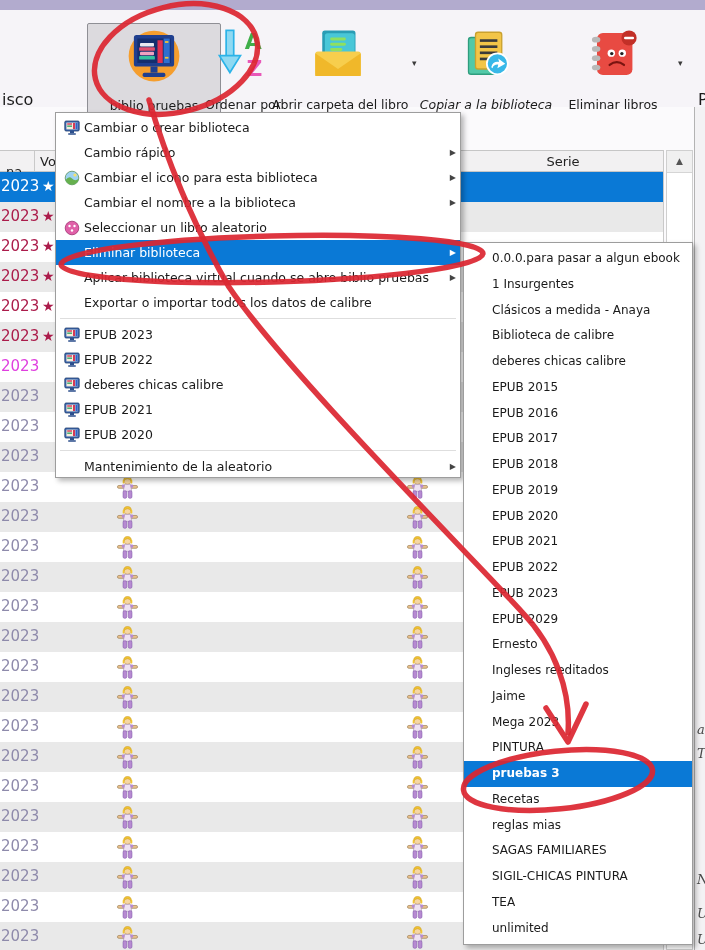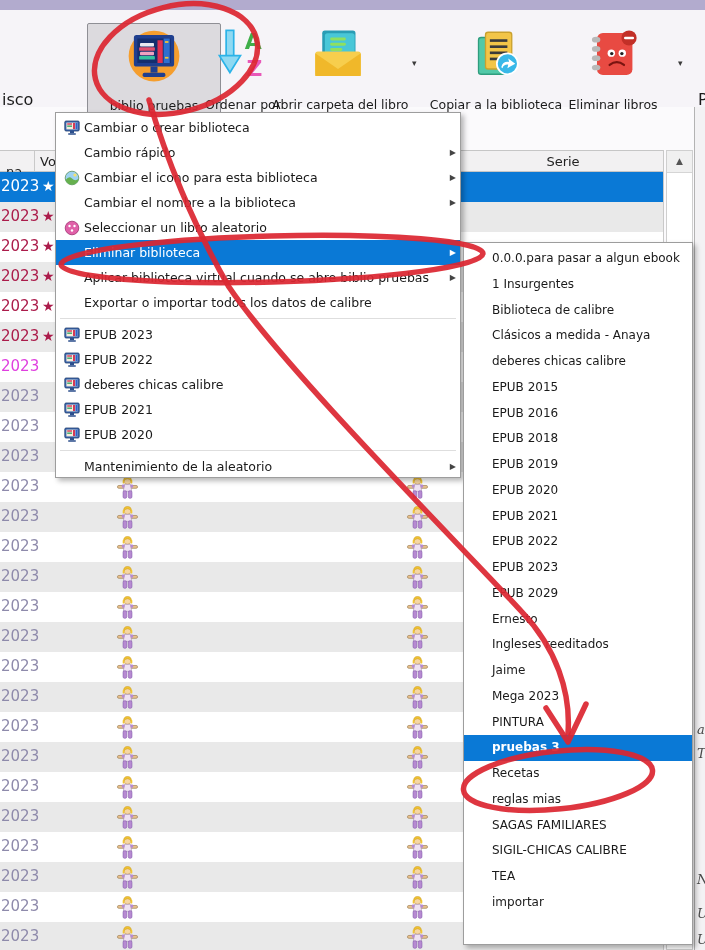--- a/index.html
+++ b/index.html
@@ -190,21 +190,21 @@
   </div>
 
   <div class="tb-btn" style="left:272px;width:132px;">
     <svg width="56" height="56">
         <use href="#open-folder-icon"></use>
       </svg>
     <div class="lbl">Abrir carpeta del libro</div>
   </div>
   <span class="caret" style="left:412px;top:48px;">▾</span>
 
-  <div class="tb-btn" style="left:428px;width:136px;">
+  <div class="tb-btn" style="left:418px;width:136px;font-style:italic;">
     <svg width="56" height="56">
         <use href="#copy-to-library-icon"></use>
       </svg>
     <div class="lbl">Copiar a la biblioteca</div>
   </div>
 
   <div class="tb-btn" style="left:564px;width:98px;">
     <svg width="54" height="54">
         <use href="#delete-books-icon"></use>
       </svg>
@@ -579,44 +579,45 @@
     <div class="menu-item">
       <div class="mi-icon"></div>
       <span class="mi-label">Mantenimiento de la aleatorio</span>
       <span class="mi-arrow">▶</span>
     </div>
   </div>
 
 <div class="popup submenu">
     <div class="sub-item">0.0.0.para pasar a algun ebook</div>
     <div class="sub-item">1 Insurgentes</div>
+    <div class="sub-item">Clásicos a medida - Anaya</div>
     <div class="sub-item">Biblioteca de calibre</div>
-    <div class="sub-item">Clásicos a medida - Anaya</div>
     <div class="sub-item">deberes chicas calibre</div>
     <div class="sub-item">EPUB 2015</div>
     <div class="sub-item">EPUB 2016</div>
+    <div class="sub-item">EPUB 2017</div>
     <div class="sub-item">EPUB 2018</div>
     <div class="sub-item">EPUB 2019</div>
     <div class="sub-item">EPUB 2020</div>
     <div class="sub-item">EPUB 2021</div>
     <div class="sub-item">EPUB 2022</div>
     <div class="sub-item">EPUB 2023</div>
     <div class="sub-item">EPUB 2029</div>
     <div class="sub-item">Ernesto</div>
     <div class="sub-item">Ingleses reeditados</div>
     <div class="sub-item">Jaime</div>
     <div class="sub-item">Mega 2023</div>
     <div class="sub-item">PINTURA</div>
     <div class="sub-item hl">pruebas 3</div>
     <div class="sub-item">Recetas</div>
     <div class="sub-item">reglas mias</div>
     <div class="sub-item">SAGAS FAMILIARES</div>
-    <div class="sub-item">SIGIL-CHICAS CALIBRE</div>
+    <div class="sub-item">SIGIL-CHICAS PINTURA</div>
     <div class="sub-item">TEA</div>
-    <div class="sub-item">importar</div>
+    <div class="sub-item">unlimited</div>
   </div>
 
 <svg class="anno-layer" width="705" height="950">
   <ellipse class="anno" cx="176" cy="59" rx="83" ry="53" transform="rotate(-14 176 59)"></ellipse>
   <ellipse class="anno" cx="272" cy="259" rx="211" ry="23" transform="rotate(-1.5 272 259)"></ellipse>
   <ellipse class="anno" cx="558" cy="780" rx="95" ry="29" transform="rotate(-6 558 780)"></ellipse>
   <path class="anno" d="M149,100 C165,155 193,225 229,287 C285,370 470,555 522,612 C556,648 571,692 568,733"></path>
   <path class="anno" d="M546,708 L568,742 L586,704"></path>
 </svg>
 

